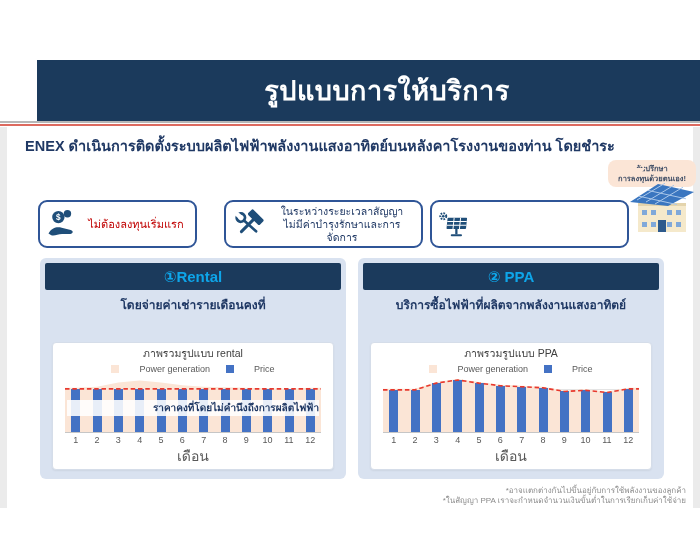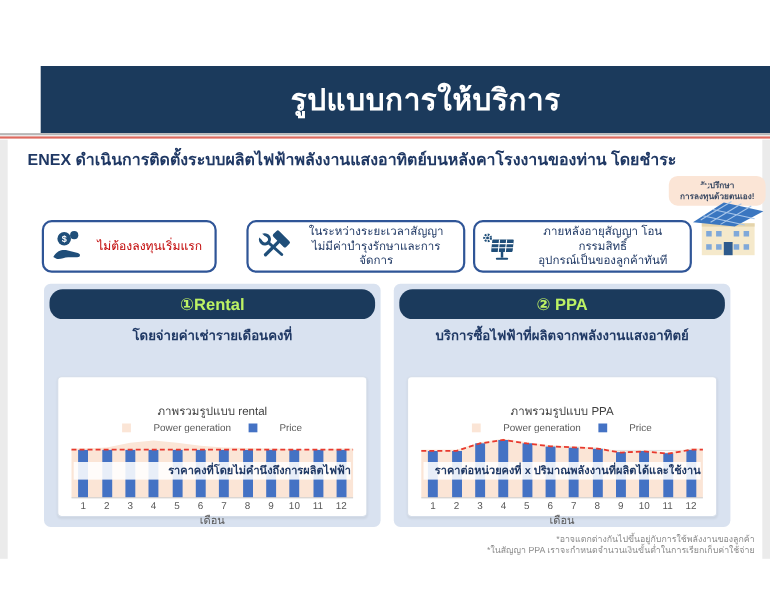--- a/index.html
+++ b/index.html
@@ -30,44 +30,44 @@
            padding:0 6px;gap:4px;}
   .benefit .bicon{width:33px;height:33px;flex-shrink:0;}
   .benefit .btxt{flex:1;text-align:center;font-size:10.5px;font-weight:normal;
                  color:#1f3864;line-height:13px;}
   .b1{left:38px;width:159px;} .b1 .btxt{color:#c00000;font-size:11px;}
   .b2{left:224px;width:199px;} .b3{left:430px;width:199px;}
 
   .panel{position:absolute;top:258px;width:306px;height:221px;background:#d9e2f0;
          border-radius:6px;}
   .panel.p0{left:40px;} .panel.p1{left:358px;}
-  .panel-header{margin:5px;height:27px;background:#1b3a5c;border-radius:12px;color:#bef264;
+  .panel-header{margin:5px;height:27px;background:#1b3a5c;border-radius:2px;color:#0ea5e9;
                 font-size:15px;font-weight:bold;display:flex;align-items:center;justify-content:center;}
   .panel-desc{font-size:12px;font-weight:bold;color:#1f3864;text-align:center;line-height:20px;}
   .panel-desc.first{margin-top:5px;}
 
   .chart-card{position:absolute;left:12px;right:12px;top:84px;height:126px;background:#fff;
               border:1px solid #d5dde9;border-radius:4px;box-shadow:0 1px 2px rgba(0,0,0,.06);}
-  .chart-title{margin-top:22px;text-align:center;font-size:10.5px;color:#404040;}
+  .chart-title{margin-top:2px;text-align:center;font-size:10.5px;color:#404040;}
   .legend{display:flex;justify-content:center;align-items:center;gap:16px;margin-top:2px;
           font-size:9px;color:#595959;}
   .legend .item{display:flex;align-items:center;gap:20px;}
   .sw{width:8px;height:8px;display:inline-block;}
   .sw.power{background:#fbe5d6;} .sw.price{background:#4472c4;}
   .plot{position:relative;margin:6px 12px 0;height:52px;border-bottom:1px solid #c6c6c6;}
   .gridline{position:absolute;left:0;right:0;top:17%;border-top:1px solid #e4e4e4;}
   .area-svg,.line-svg{position:absolute;left:0;top:0;width:100%;height:100%;overflow:visible;}
   .bars{position:absolute;left:0;top:0;width:100%;height:100%;}
   .bar{position:absolute;bottom:0;width:9px;background:#4472c4;}
   .overlay{position:absolute;left:2px;right:2px;top:38%;height:16px;
            background:rgba(255,255,255,.88);display:flex;align-items:center;justify-content:flex-end;}
   .overlay span{font-size:10px;font-weight:bold;color:#1f3864;white-space:nowrap;}
   .xticks{display:flex;margin:2px 12px 0;font-size:9px;color:#595959;}
   .xticks span{flex:1;text-align:center;}
-  .xlabel{text-align:center;font-size:10px;color:#595959;}
+  .xlabel{text-align:center;font-size:14px;color:#595959;}
 
   .footnotes{position:absolute;right:14px;top:486px;text-align:right;font-size:8px;
              color:#8a8a8a;line-height:10px;}
 </style>
 </head>
 <body>
 
 <div class="page">
 
   <div class="title-band">รูปแบบการให้บริการ</div>
@@ -151,24 +151,20 @@
         <g stroke="#fff" stroke-width="1.3" transform="skewX(-6)">
           <line x1="14" y1="16" x2="40" y2="16"></line>
           <line x1="14" y1="21" x2="40" y2="21"></line>
           <line x1="22.7" y1="11" x2="22.7" y2="26"></line>
           <line x1="31.3" y1="11" x2="31.3" y2="26"></line>
         </g>
         <rect x="23" y="26" width="3" height="7"></rect>
         <rect x="17" y="33" width="15" height="2.6" rx="1.3"></rect>
       </g>
     </svg>
-    <div class="btxt">
-      <div>ภายหลังอายุสัญญา โอนกรรมสิทธิ์</div>
-      <div>อุปกรณ์เป็นของลูกค้าทันที</div>
-    </div>
   </div>
 
   <div class="panel p0">
     <div class="panel-header">①Rental</div>
     <div class="panel-desc">โดยจ่ายค่าเช่ารายเดือนคงที่</div>
     <div class="chart-card">
       <div class="chart-title">ภาพรวมรูปแบบ rental</div>
       <div class="legend">
         <span class="item">
           <span class="sw power"></span>
@@ -253,23 +249,20 @@
             <div class="bar" style="left: calc(54.1667% - 4.5px); height: 87%; background: rgb(68, 114, 196);"></div>
             <div class="bar" style="left: calc(62.5% - 4.5px); height: 85%; background: rgb(68, 114, 196);"></div>
             <div class="bar" style="left: calc(70.8333% - 4.5px); height: 78%; background: rgb(68, 114, 196);"></div>
             <div class="bar" style="left: calc(79.1667% - 4.5px); height: 80%; background: rgb(68, 114, 196);"></div>
             <div class="bar" style="left: calc(87.5% - 4.5px); height: 76%; background: rgb(68, 114, 196);"></div>
             <div class="bar" style="left: calc(95.8333% - 4.5px); height: 83%; background: rgb(68, 114, 196);"></div>
           </div>
         <svg class="line-svg" viewBox="0 0 256 52">
             <polyline points="0,9.880000000000003 10.666666666666666,9.880000000000003 32,9.880000000000003 53.333333333333336,3.1199999999999974 74.66666666666667,0 96,3.1199999999999974 117.33333333333333,5.719999999999999 138.66666666666666,6.759999999999998 160,7.799999999999997 181.33333333333334,11.439999999999998 202.66666666666666,10.399999999999999 224,12.479999999999997 245.33333333333334,8.840000000000003 256,8.840000000000003" fill="none" stroke="#e8392e" stroke-width="1.6" stroke-dasharray="4.5 2.8"></polyline>
           </svg>
-        <div class="overlay">
-          <span>ราคาต่อหน่วยคงที่ x ปริมาณพลังงานที่ผลิตได้และใช้งาน</span>
-        </div>
       </div>
       <div class="xticks">
           <span>1</span>
           <span>2</span>
           <span>3</span>
           <span>4</span>
           <span>5</span>
           <span>6</span>
           <span>7</span>
           <span>8</span>

